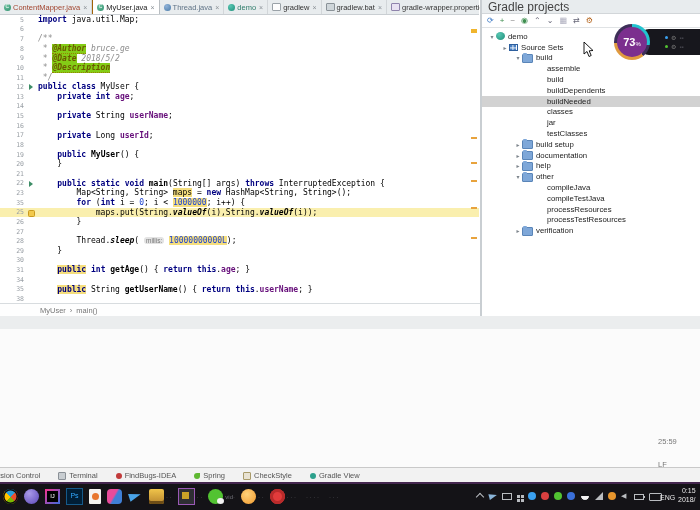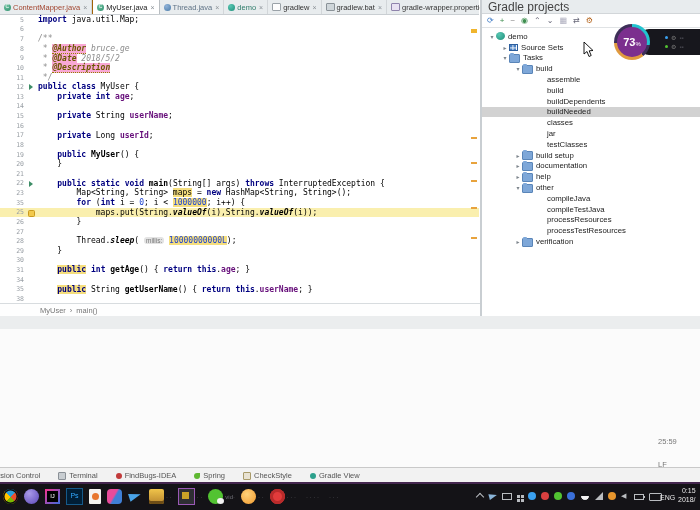--- a/index.html
+++ b/index.html
@@ -30,21 +30,21 @@
   .gut{flex:0 0 11px;position:relative;height:100%;}
   .run-arrow{position:absolute;left:2px;top:2px;width:0;height:0;border-left:4.5px solid #3d8d66;
              border-top:3px solid transparent;border-bottom:3px solid transparent;}
   .bulb{position:absolute;left:1px;top:2px;width:5px;height:5px;background:#f2c94c;border:1px solid #c99a1e;border-radius:1.5px;}
   .codeline{margin:0;font-family:"DejaVu Sans Mono",monospace;font-size:8px;line-height:9.63px;white-space:pre;}
   .sg-p{color:#000;}
   .sg-k{color:#000080;font-weight:bold;}
   .sg-f{color:#660e7a;font-weight:bold;}
   .sg-n{color:#2045cf;}
   .sg-c{color:#8c8c8c;font-style:italic;}
-  .sg-t{color:#6b5900;font-weight:bold;font-style:italic;background:#f9a8d4;border-bottom:1px dotted #948300;}
+  .sg-t{color:#6b5900;font-weight:bold;font-style:italic;background:#84cc16;border-bottom:1px dotted #948300;}
   .sg-m{color:#000;font-weight:bold;}
   .sg-i{color:#000;font-style:italic;font-weight:bold;}
   .sg-hint{background:#e3e3e3;color:#787878;border-radius:3px;padding:0 2px;font-size:6.5px;
            font-family:"Liberation Sans",sans-serif;}
   .hl{background:#f5de7e;}
   
   #stripe{position:absolute;left:470px;top:15px;width:9px;height:288px;}
   .stick{position:absolute;left:1px;width:6px;height:2px;background:#e8a33d;}
   .stick.top{height:4px;background:#f0b52d;}
   
@@ -386,25 +386,20 @@
       <div class="trow" style="padding-left: 6px;">
         <span class="chev">▾</span>
         <span class="nicon gradle"></span>
         <span>demo</span>
       </div>
       <div class="trow" style="padding-left: 19px;">
         <span class="chev">▸</span>
         <span class="nicon sourcesets"></span>
         <span>Source Sets</span>
       </div>
-      <div class="trow" style="padding-left: 19px;">
-        <span class="chev">▾</span>
-        <span class="nicon folder"></span>
-        <span>Tasks</span>
-      </div>
       <div class="trow" style="padding-left: 32px;">
         <span class="chev">▾</span>
         <span class="nicon folder"></span>
         <span>build</span>
       </div>
       <div class="trow" style="padding-left: 45px;">
         <span class="chev"></span>
         <span class="nicon task"></span>
         <span>assemble</span>
       </div>

